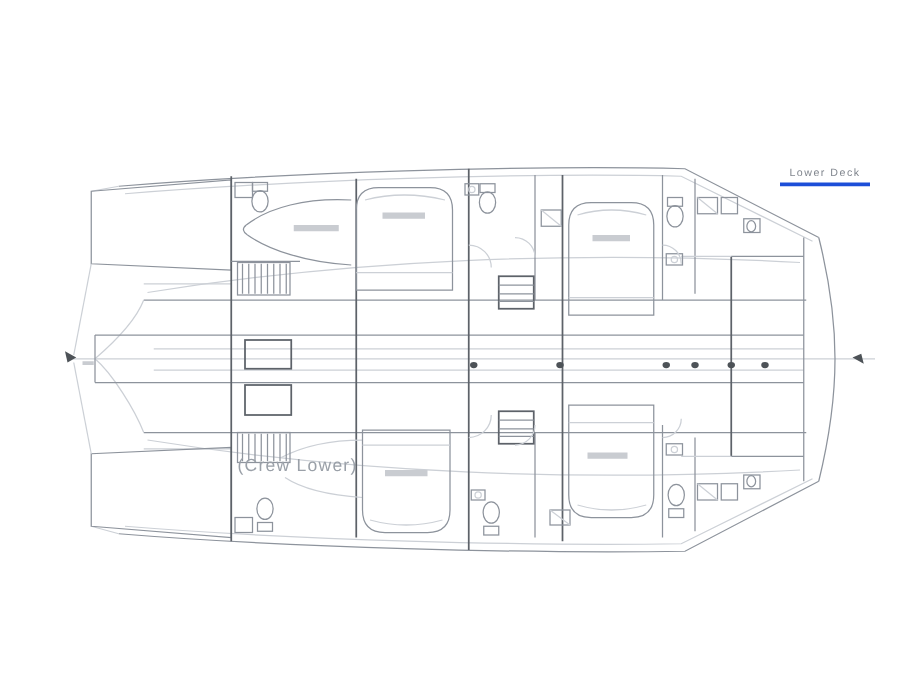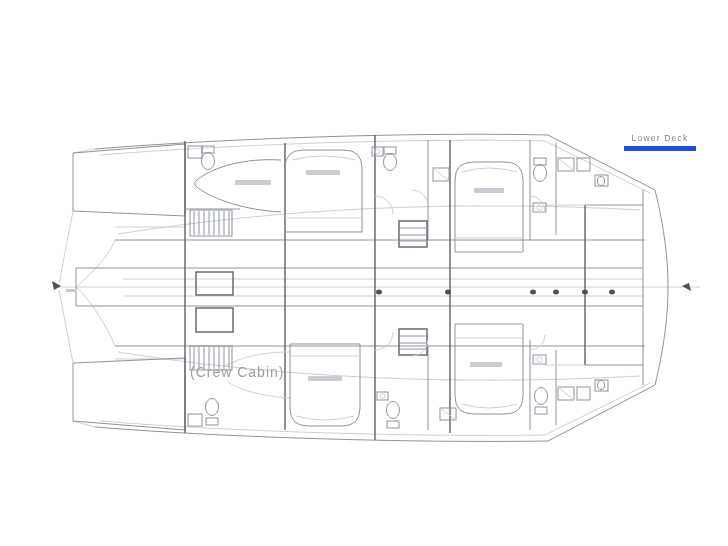--- a/index.html
+++ b/index.html
@@ -6,21 +6,21 @@
     --line:#8d939c; --line-dark:#5d6269; --line-faint:#ccd0d6; --text:#81868e;
   }
   html,body{margin:0;padding:0;background:#ffffff;}
   .canvas{
     position:relative;width:728px;height:546px;background:#ffffff;overflow:hidden;
     font-family:"Liberation Sans", sans-serif;
   }
   .deck-title{
     position:absolute;left:624px;top:133px;width:72px;text-align:center;
     font-size:8.5px;letter-spacing:1.2px;color:var(--text);
-    border-bottom:5px solid #1d4ed8;padding-bottom:3px;white-space:nowrap;
+    border-bottom:3px solid #1d4ed8;padding-bottom:3px;white-space:nowrap;
   }
   .crew-label{
     position:absolute;left:190px;top:364px;
     font-size:14px;letter-spacing:1px;color:#9aa0a8;white-space:nowrap;
   }
   svg{position:absolute;left:0;top:0;}
   .ln{fill:none;stroke:var(--line);stroke-width:1;}
   .lnd{fill:none;stroke:var(--line-dark);stroke-width:1.4;}
   .lnf{fill:none;stroke:var(--line-faint);stroke-width:1;}
   .mark{fill:#4d5257;stroke:none;}
@@ -242,15 +242,15 @@
       <path class="lnf" d="M375,196 A18 18 0 0 1 393,214"></path>
       <path class="lnf" d="M428,206 A16 16 0 0 0 412,190"></path>
       <path class="lnf" d="M375,350 A18 18 0 0 0 393,332"></path>
       <path class="lnf" d="M428,340 A16 16 0 0 1 412,356"></path>
       <path class="lnf" d="M530,196 A15 15 0 0 1 545,211"></path>
       <path class="lnf" d="M530,350 A15 15 0 0 0 545,335"></path>
     </g>
   </svg>
 
   <div class="deck-title">Lower Deck</div>
-  <div class="crew-label">(Crew Cabin)</div>
+  <div class="crew-label">(Crew Lower)</div>
 
 </div>
 
 </body></html>

